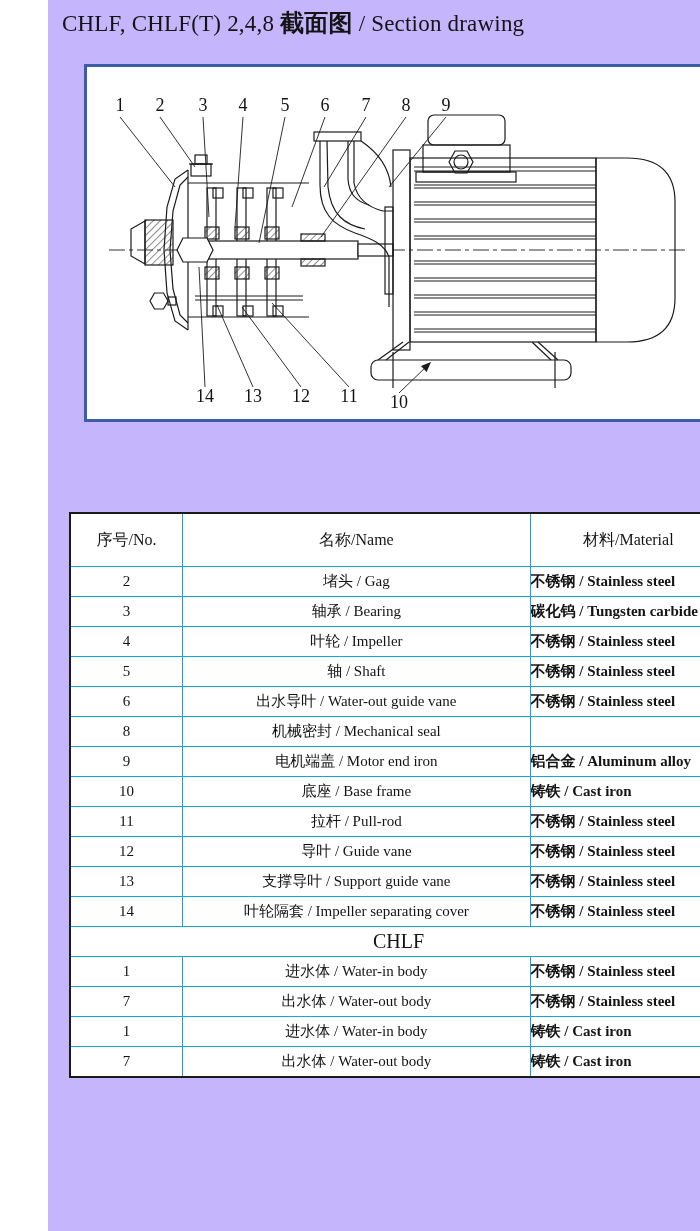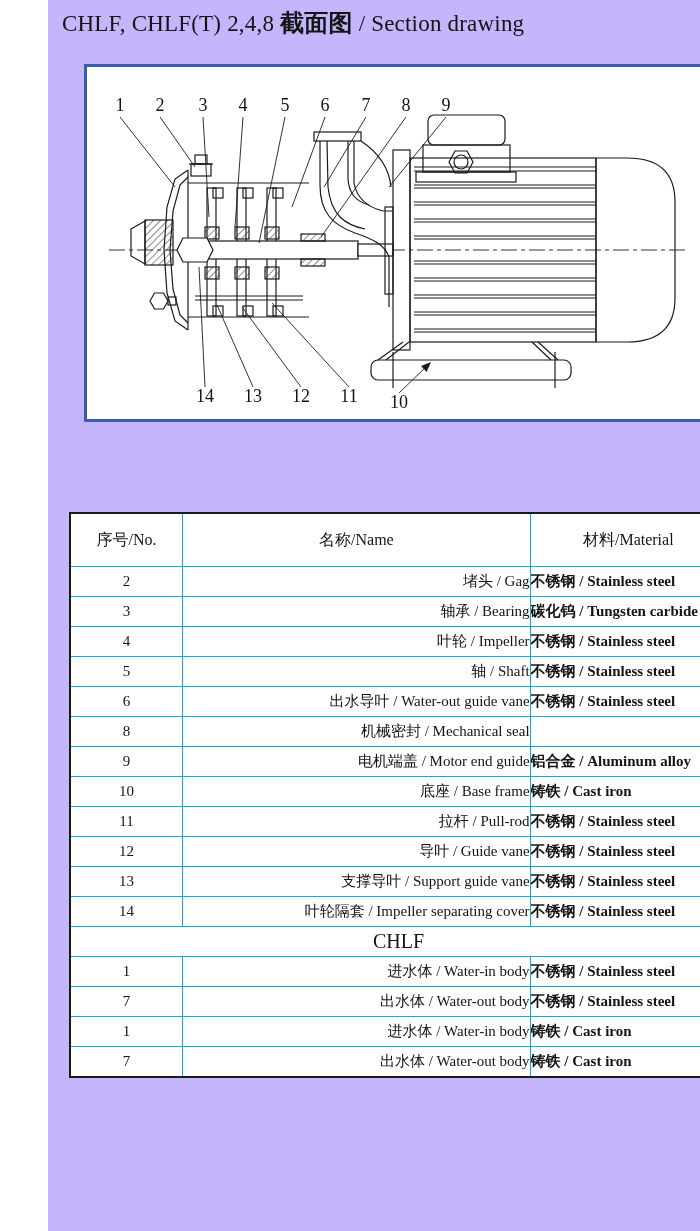--- a/index.html
+++ b/index.html
@@ -18,21 +18,21 @@
   .callout{font-size:18px;fill:#141414;text-anchor:middle;font-family:"Liberation Serif","DejaVu Serif",serif;}
 
   table.mat{position:absolute;left:21px;top:512px;width:659px;border-collapse:collapse;
      table-layout:fixed;font-size:15px;color:#141414;background:#ffffff;
      border:2px solid #1a1a1a;}
   table.mat td,table.mat th{border:1px solid #0ea5e9;padding:0;vertical-align:middle;
      overflow:hidden;white-space:nowrap;}
   table.mat th{height:52px;font-weight:normal;font-size:16px;text-align:center;}
   table.mat td{height:29px;}
   .c-no{width:107px;text-align:center;}
-  .c-name{width:330px;text-align:right;padding-left:42px;}
+  .c-name{width:330px;text-align:center;padding-left:42px;}
   .c-mat{width:187px;text-align:left;padding-left:15px;}
   td.c-name{padding-left:42px;}
   td.c-mat{padding-left:15px;font-weight:bold;}
   tr.section-row td{text-align:center;font-size:20px;height:29px;}
 </style>
 </head>
 <body>
 
 <div class="page">
 
@@ -238,21 +238,21 @@
         <td class="c-name">出水导叶 / Water-out guide vane</td>
         <td class="c-mat">不锈钢 / Stainless steel</td>
       </tr>
       <tr>
         <td class="c-no">8</td>
         <td class="c-name">机械密封 / Mechanical seal</td>
         <td class="c-mat"></td>
       </tr>
       <tr>
         <td class="c-no">9</td>
-        <td class="c-name">电机端盖 / Motor end guide</td>
+        <td class="c-name">电机端盖 / Motor end iron</td>
         <td class="c-mat">铝合金 / Aluminum alloy</td>
       </tr>
       <tr>
         <td class="c-no">10</td>
         <td class="c-name">底座 / Base frame</td>
         <td class="c-mat">铸铁 / Cast iron</td>
       </tr>
       <tr>
         <td class="c-no">11</td>
         <td class="c-name">拉杆 / Pull-rod</td>

